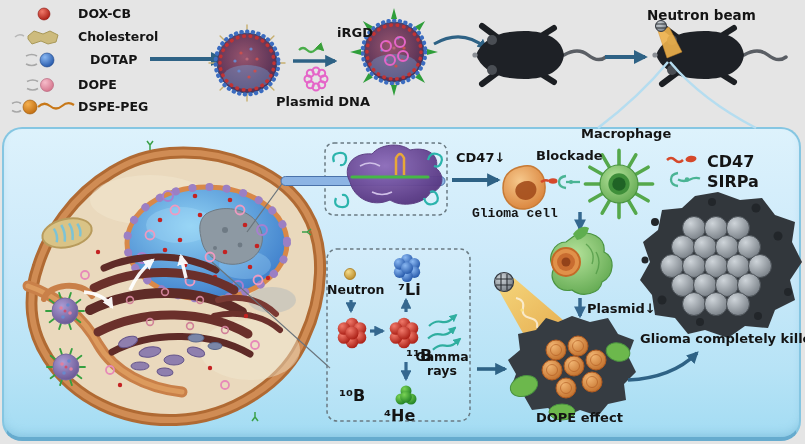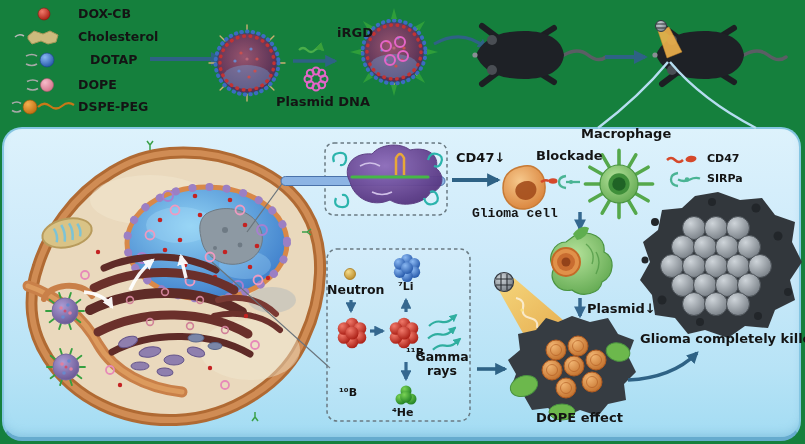--- a/index.html
+++ b/index.html
@@ -1,25 +1,25 @@
 <!DOCTYPE html>
 <html><head>
 <meta charset="utf-8">
 <style>
   html,body{margin:0;padding:0;background:#ffffff;}
-  .stage{position:relative;width:805px;height:444px;background:#15803d;overflow:hidden;
+  .stage{position:relative;width:805px;height:444px;background:#e5e5e5;overflow:hidden;
          font-family:"DejaVu Sans","Liberation Sans",sans-serif;}
   .panel{position:absolute;left:2px;top:127px;width:795px;height:308px;border-radius:20px;
          background:linear-gradient(180deg,#ddf2fc 0%,#cdeafa 40%,#b7e3f6 78%,#a3dcf3 100%);
          border:2px solid #85c6e2;border-bottom:4px solid #66abce;
          box-shadow:inset 0 -6px 10px -4px rgba(80,150,190,.35);}
   .art{position:absolute;left:0;top:0;z-index:2;}
   .lbl{position:absolute;z-index:3;font-weight:bold;font-size:13px;color:#141414;
        white-space:nowrap;letter-spacing:0;}
-  .lbl.s12{font-size:11px;}
+  .lbl.s12{font-size:16px;}
   .lbl.s125{font-size:12.5px;}
   .lbl.wrap{white-space:normal;text-align:center;line-height:1.08;}
 </style>
 </head>
 <body>
 
 <div class="stage">
 
   <div class="panel"></div>
 
@@ -505,31 +505,32 @@
   </svg>
 
   <div class="lbl s125" style="left:78px;top:6px;">DOX-CB</div>
   <div class="lbl s125" style="left:78px;top:29px;">Cholesterol</div>
   <div class="lbl s125" style="left:90px;top:52px;">DOTAP</div>
   <div class="lbl s125" style="left:78px;top:77px;">DOPE</div>
   <div class="lbl s125" style="left:78px;top:99px;">DSPE-PEG</div>
 
   <div class="lbl" style="left:301px;top:25px;margin-left:36px;">iRGD</div>
   <div class="lbl" style="left:276px;top:94px;">Plasmid DNA</div>
+  <div class="lbl" style="left:647px;top:7px;font-size:13.5px;">Neutron beam</div>
 
   <div class="lbl" style="left:456px;top:150px;">CD47↓</div>
   <div class="lbl" style="left:536px;top:148px;">Blockade</div>
   <div class="lbl" style="left:581px;top:126px;">Macrophage</div>
   <div class="lbl" style="left:472px;top:206px;font-family:Liberation Mono, monospace;">Glioma cell</div>
   <div class="lbl s12" style="left:707px;top:152px;">CD47</div>
   <div class="lbl s12" style="left:707px;top:172px;">SIRPa</div>
   <div class="lbl" style="left:587px;top:301px;">Plasmid↓</div>
   <div class="lbl" style="left:640px;top:331px;">Glioma completely killed</div>
   <div class="lbl" style="left:536px;top:410px;">DOPE effect</div>
 
   <div class="lbl s125" style="left:327px;top:282px;">Neutron</div>
   <div class="lbl s12" style="left:398px;top:280px;">⁷Li</div>
   <div class="lbl s12" style="left:339px;top:346px;margin-top:40px;">¹⁰B</div>
   <div class="lbl s12" style="left:406px;top:346px;">¹¹B</div>
   <div class="lbl s125 wrap" style="left:414px;top:350px;width:56px;">Gamma rays</div>
-  <div class="lbl s12" style="left:392px;top:406px;">⁴He</div>
+  <div class="lbl s12" style="left:384px;top:406px;">⁴He</div>
 
 </div>
 
 </body></html>

